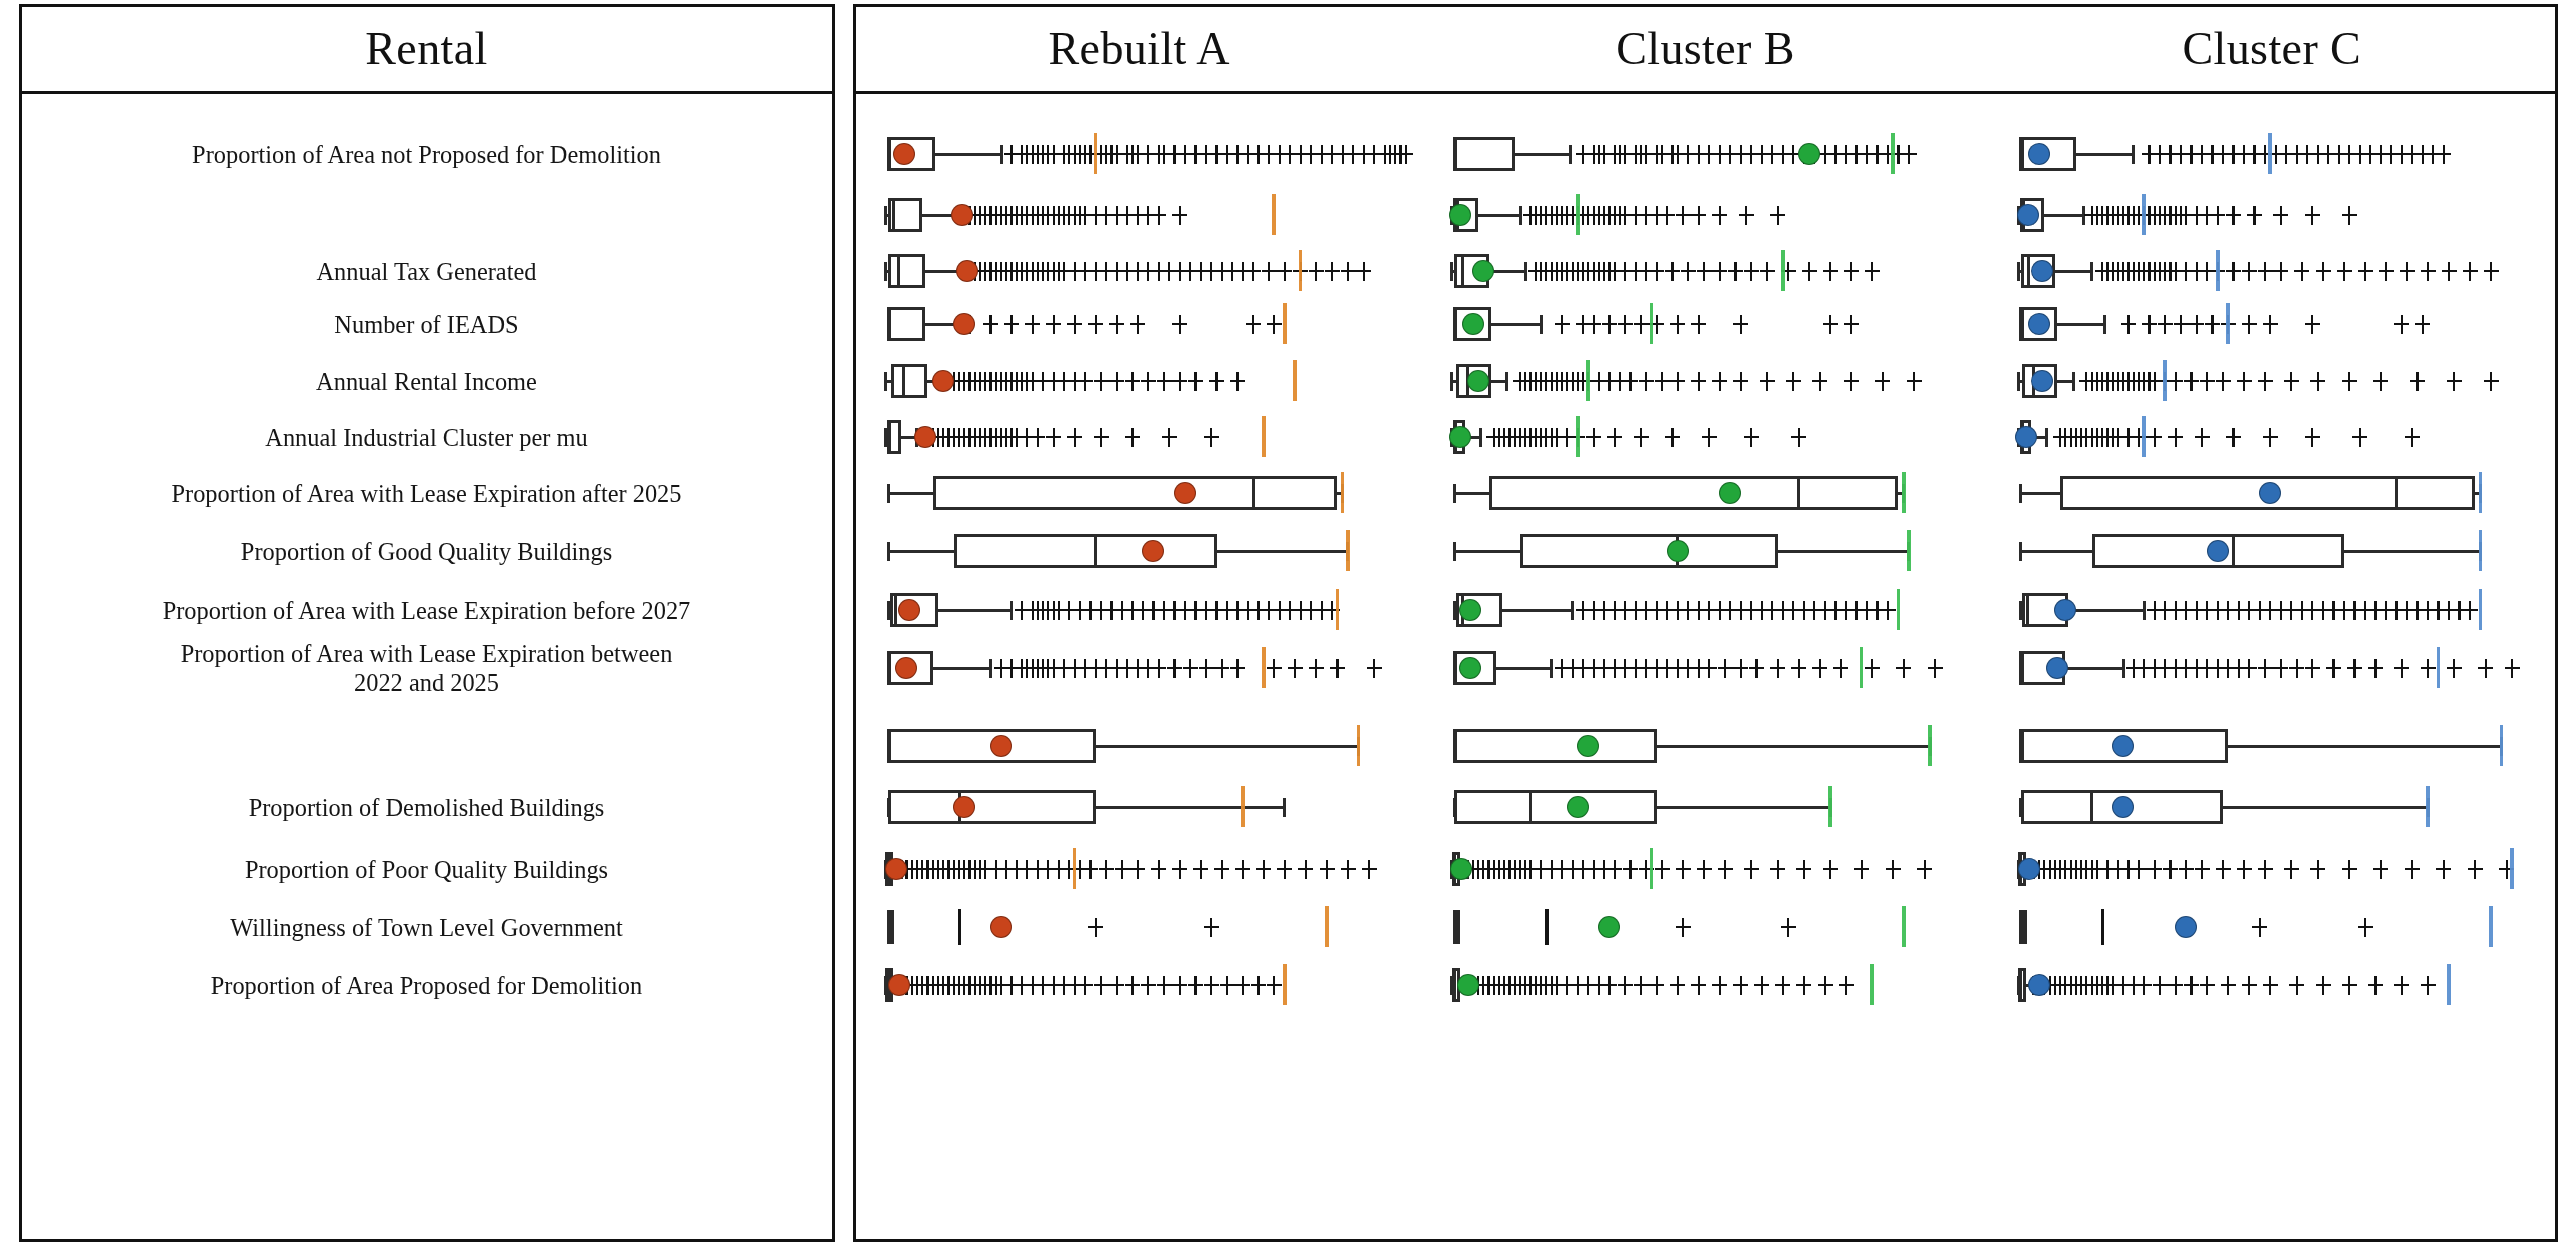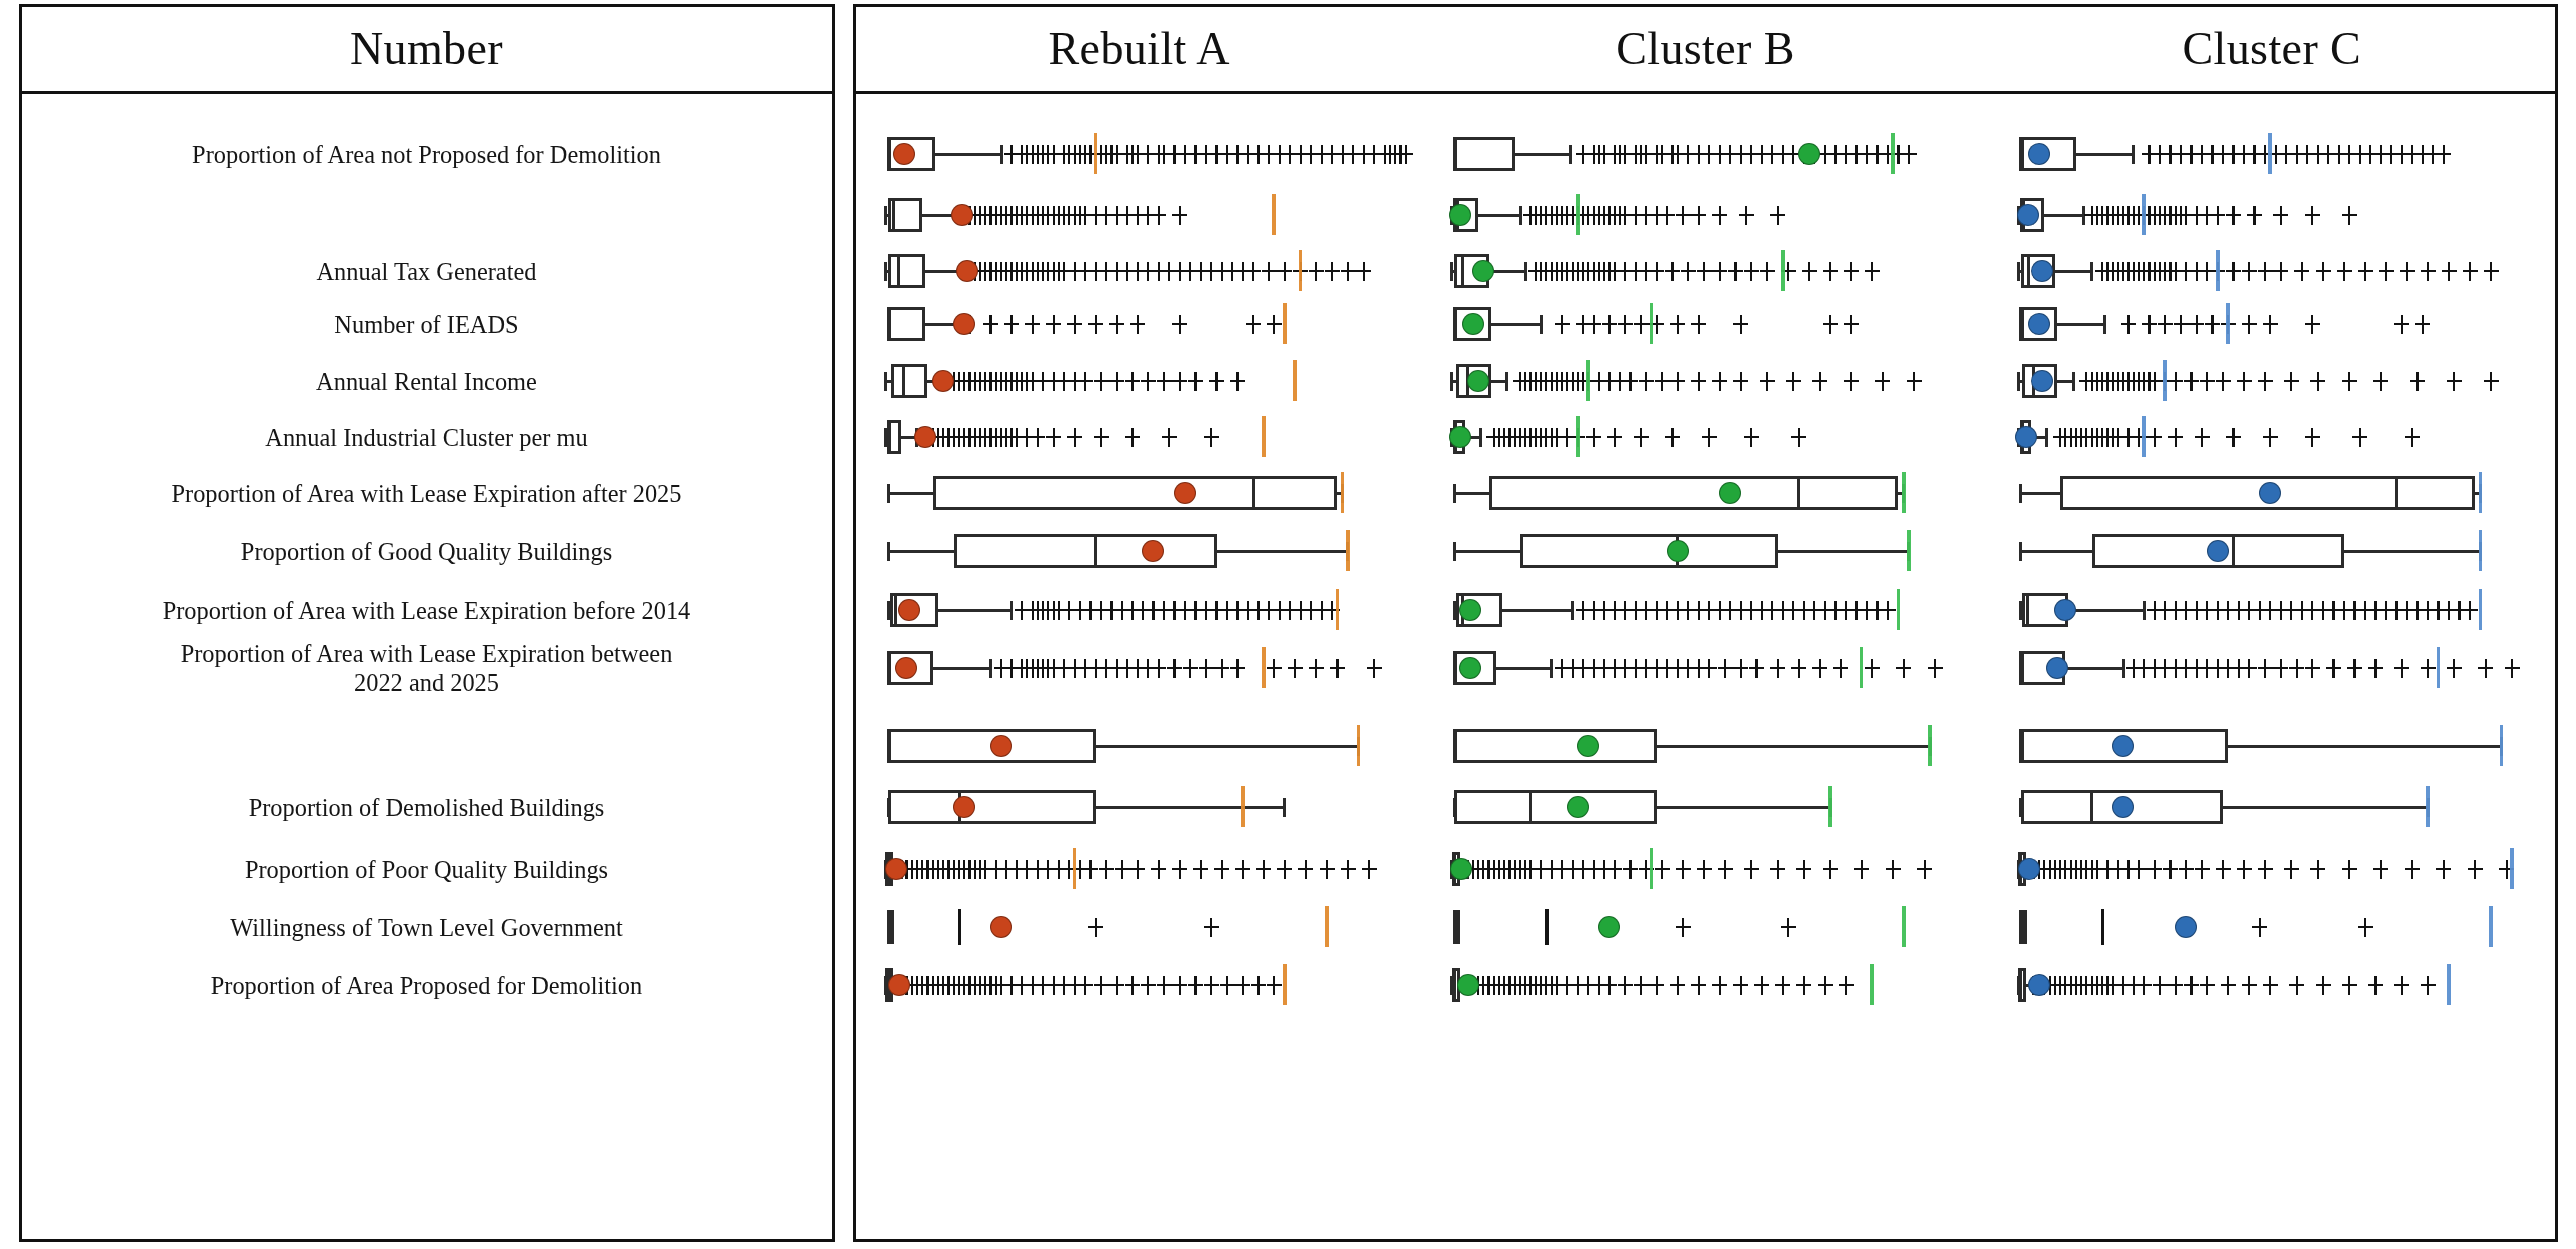--- a/index.html
+++ b/index.html
@@ -59,21 +59,21 @@
   .bp-ref{position:absolute;top:50%;width:3.7px;opacity:.95;}
   .bp-vbar{position:absolute;top:50%;width:3.7px;background:#141414;}
 </style>
 </head>
 <body>
 
 <div class="page">
 
   <div class="panel" id="factors-panel">
     <div class="panel-head">
-      <div class="head-title" id="factors-title">Number</div>
+      <div class="head-title" id="factors-title">Rental</div>
     </div>
     <div class="panel-body" id="factors-body">
         <div class="factor-row" style="top: 37px; height: 46px;">
           <div class="factor-label">Proportion of Area not Proposed for Demolition</div>
         </div>
         <div class="factor-row" style="top: 154px; height: 46px;">
           <div class="factor-label">Annual Tax Generated</div>
         </div>
         <div class="factor-row" style="top: 207px; height: 46px;">
           <div class="factor-label">Number of  IEADS</div>
@@ -84,21 +84,21 @@
         <div class="factor-row" style="top: 320px; height: 46px;">
           <div class="factor-label">Annual Industrial Cluster per mu</div>
         </div>
         <div class="factor-row" style="top: 376px; height: 46px;">
           <div class="factor-label">Proportion of Area with Lease Expiration after 2025</div>
         </div>
         <div class="factor-row" style="top: 434px; height: 46px;">
           <div class="factor-label">Proportion of Good Quality Buildings</div>
         </div>
         <div class="factor-row" style="top: 493px; height: 46px;">
-          <div class="factor-label">Proportion of Area with Lease Expiration before 2014</div>
+          <div class="factor-label">Proportion of Area with Lease Expiration before 2027</div>
         </div>
         <div class="factor-row" style="top: 528px; height: 92px;">
           <div class="factor-label">Proportion of Area with Lease Expiration between
 2022 and 2025</div>
         </div>
         <div class="factor-row" style="top: 690px; height: 46px;">
           <div class="factor-label">Proportion of Demolished Buildings</div>
         </div>
         <div class="factor-row" style="top: 752px; height: 46px;">
           <div class="factor-label">Proportion of Poor Quality Buildings</div>

